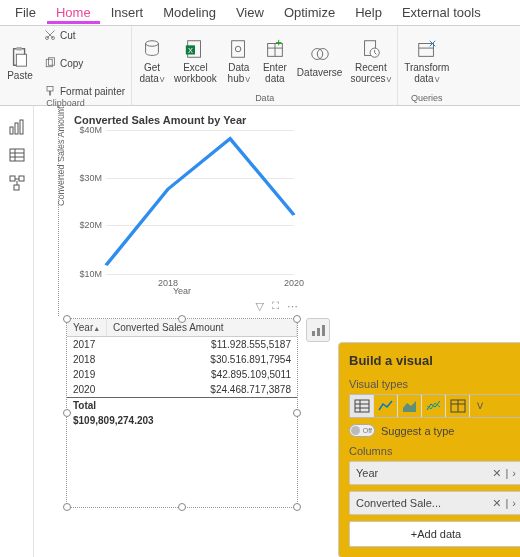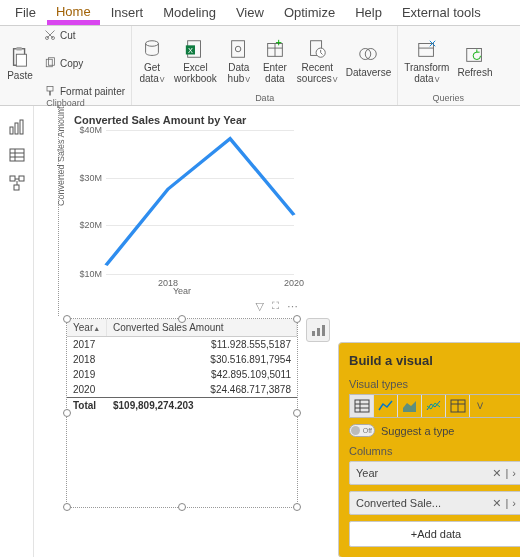--- a/index.html
+++ b/index.html
@@ -1,21 +1,21 @@
 <!DOCTYPE html>
 <html><head>
 <meta charset="utf-8">
 <style>
   * { box-sizing: border-box; margin: 0; padding: 0; font-family: "Segoe UI", Arial, sans-serif; }
   body { width: 520px; height: 557px; background: #fff; overflow: hidden; font-size: 12px; color: #222; }
 
   
   .tabs { display: flex; align-items: center; height: 26px; border-bottom: 1px solid #d0d0d0; padding: 0 6px; gap: 2px; }
   .tab { padding: 4px 9px; font-size: 13px; color: #444; cursor: default; }
-  .tab.active { border-bottom: 5px solid #d946ef; color: #a16207; font-weight: 400; padding-bottom: 1px; }
+  .tab.active { border-bottom: 3px solid #d946ef; color: #ec4899; font-weight: 400; padding-bottom: 1px; }
 
   
   .ribbon { height: 80px; border-bottom: 1px solid #d0d0d0; display: flex; background: #f8f8f8; }
   .rgroup { display: flex; flex-direction: column; justify-content: space-between; border-right: 1px solid #e3e3e3; padding: 2px 2px 0 2px; }
   .rgroup-body { display: flex; flex: 1; }
   .rgroup-label { text-align: center; font-size: 9px; color: #666; padding-bottom: 2px; }
   .rbtn { display: flex; flex-direction: column; align-items: center; justify-content: center; padding: 2px 4px; font-size: 10px; color: #444; gap: 2px; min-width: 36px; }
   .rbtn .ico { width: 22px; height: 22px; }
   .rbtn-mini { display: flex; align-items: center; gap: 4px; font-size: 10px; color: #444; padding: 1px 4px; }
   .rbtn-mini .ico { width: 12px; height: 12px; }
@@ -46,21 +46,21 @@
 
   
   .table-box { position: absolute; left: 32px; top: 212px; width: 232px; height: 190px; border: 1px dotted #999; }
   .table-hdr { display: flex; border-bottom: 1px solid #ccc; font-size: 10px; color: #444; }
   .th { padding: 3px 6px; border-right: 1px solid #e4e4e4; }
   .th1 { width: 40px; background: #f4f4f4; }
   .th2 { flex: 1; background: #f4f4f4; text-align: left; }
   .tr { display: flex; font-size: 10px; color: #333; }
   .td1 { width: 40px; padding: 2px 6px; }
   .td2 { flex: 1; padding: 2px 6px; text-align: right; }
-  .tr.total { border-top: 1px solid #666; font-weight: 700; }
+  .tr.total { border-top: 1px solid #666; font-weight: 700; flex-direction: column; }
   .sel-handle { position: absolute; width: 8px; height: 8px; background: #fff; border: 1px solid #888; border-radius: 50%; }
 
   
   .float-viz { position: absolute; left: 272px; top: 212px; width: 24px; height: 24px; background: #f2f2f2; border: 1px solid #ccc; border-radius: 3px; display: flex; align-items: center; justify-content: center; }
 
   
   .panel { position: absolute; left: 304px; top: 212px; width: 196px; border: 1px solid #ccc; border-radius: 4px; background: #eab308; padding: 10px; box-shadow: 0 0 0 rgba(0,0,0,0); margin-top: 24px; }
   .panel-title { font-size: 13px; font-weight: 600; color: #333; margin-bottom: 10px; }
   .panel-sub { font-size: 11px; color: #555; margin: 4px 0; }
   .vtype-row { display: flex; gap: 0; border: 1px solid #bbb; height: 24px; margin-bottom: 6px; }
@@ -165,58 +165,50 @@
             <line x1="4" y1="11" x2="20" y2="11" stroke="#666"></line>
             <line x1="12" y1="6" x2="12" y2="20" stroke="#666"></line>
             <line x1="16" y1="2" x2="16" y2="8" stroke="#0a0"></line>
             <line x1="13" y1="5" x2="19" y2="5" stroke="#0a0"></line>
           </svg>
         <span style="white-space:pre; text-align:center;">Enter
 data</span>
       </div>
       <div class="rbtn">
         <svg class="ico" viewBox="0 0 24 24">
+            <circle cx="9" cy="12" r="6" fill="none" stroke="#666"></circle>
+            <circle cx="15" cy="12" r="6" fill="none" stroke="#666"></circle>
+          </svg>
+        <span>Dataverse</span>
+      </div>
+      <div class="rbtn">
+        <svg class="ico" viewBox="0 0 24 24">
             <rect x="5" y="3" width="12" height="16" fill="none" stroke="#666"></rect>
             <circle cx="16" cy="16" r="5" fill="#fff" stroke="#666"></circle>
             <line x1="16" y1="13" x2="16" y2="16" stroke="#666"></line>
             <line x1="16" y1="16" x2="18" y2="18" stroke="#666"></line>
           </svg>
         <span class="chev" style="white-space:pre; text-align:center;">Recent
 sources</span>
       </div>
-      <div class="rbtn">
-        <svg class="ico" viewBox="0 0 24 24">
-            <circle cx="9" cy="12" r="6" fill="none" stroke="#666"></circle>
-            <circle cx="15" cy="12" r="6" fill="none" stroke="#666"></circle>
-          </svg>
-        <span>Dataverse</span>
-      </div>
     </div>
     <div class="rgroup-label">Data</div>
   </div>
 
   <div class="rgroup" style="border-right:none;">
     <div class="rgroup-body">
       <div class="rbtn">
         <svg class="ico" viewBox="0 0 24 24">
             <rect x="3" y="6" width="16" height="14" fill="none" stroke="#666"></rect>
             <line x1="3" y1="11" x2="19" y2="11" stroke="#666"></line>
             <line x1="15" y1="3" x2="21" y2="9" stroke="#07c"></line>
             <line x1="21" y1="3" x2="15" y2="9" stroke="#07c"></line>
           </svg>
         <span class="chev" style="white-space:pre; text-align:center;">Transform
 data</span>
-      </div>
-      <div class="rbtn">
-        <svg class="ico" viewBox="0 0 24 24">
-            <rect x="3" y="6" width="16" height="14" fill="none" stroke="#666"></rect>
-            <path d="M14 10a4 4 0 1 0 4 4" fill="none" stroke="#0a0"></path>
-            <polyline points="14,7 14,10 17,10" fill="none" stroke="#0a0"></polyline>
-          </svg>
-        <span>Refresh</span>
       </div>
     </div>
     <div class="rgroup-label">Queries</div>
   </div>
 </div>
 
 <div class="left-rail">
   <div class="rail-btn">
     <svg width="18" height="18" viewBox="0 0 18 18">
         <rect x="2" y="9" width="3" height="7" fill="none" stroke="#555"></rect>

